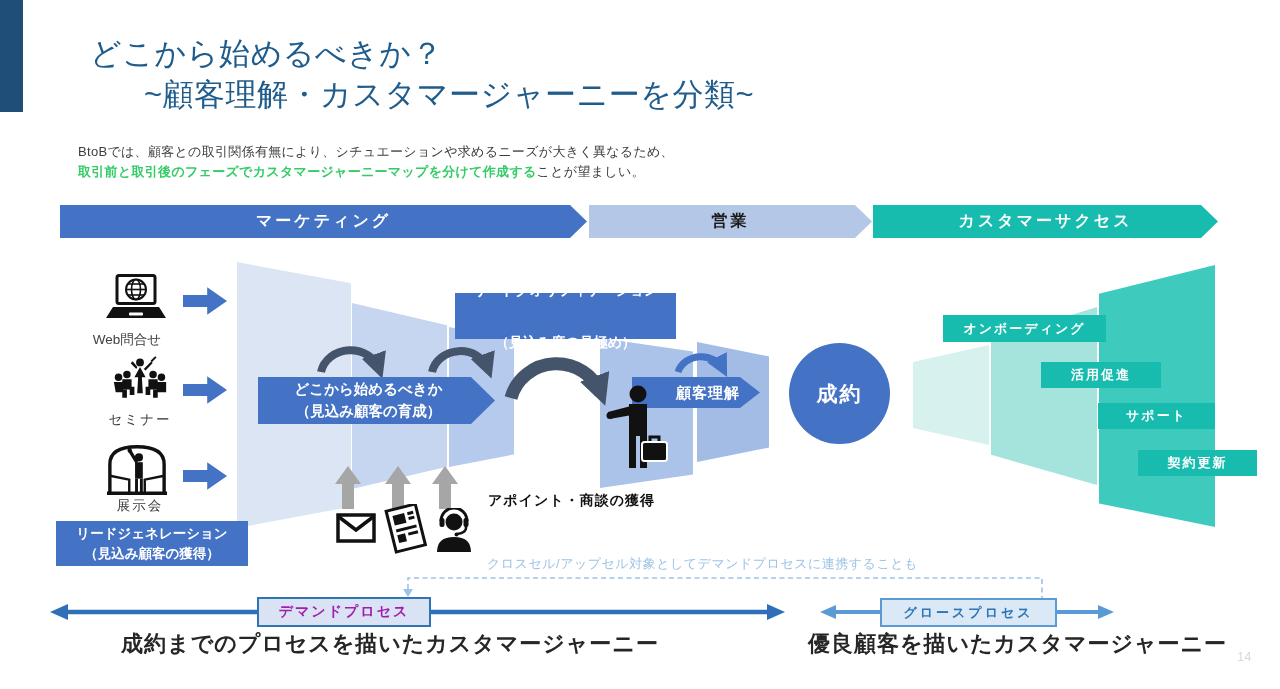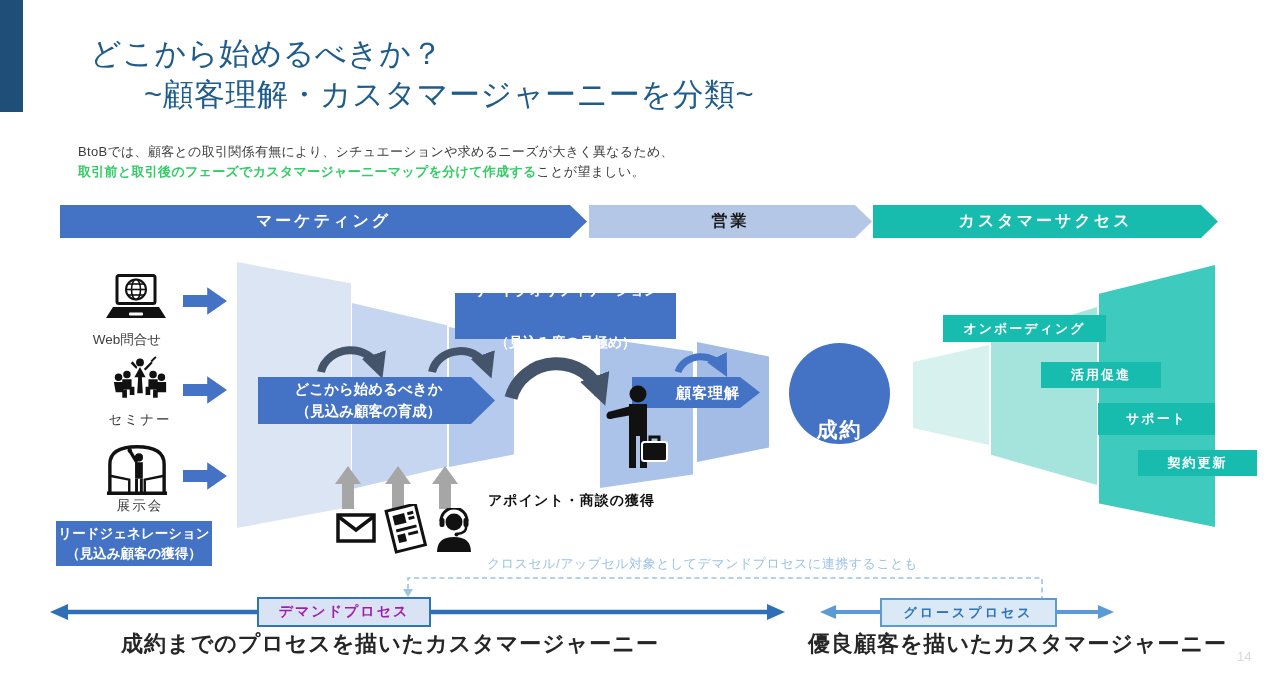--- a/index.html
+++ b/index.html
@@ -44,35 +44,35 @@
   
   .gA{left:913px;top:345px;width:76px;height:100px;background:#D6F1EE;
       clip-path:polygon(0 17%,100% 0,100% 100%,0 83%);}
   .gB{left:991px;top:307px;width:106px;height:178px;background:#A4E4DD;
       clip-path:polygon(0 18.5%,100% 0,100% 100%,0 83%);}
   .gC{left:1099px;top:265px;width:116px;height:262px;background:#3ECBBE;
       clip-path:polygon(0 11%,100% 0,100% 100%,0 91%);}
   
   .bluebox{background:#4472C4;color:#fff;font-weight:700;text-align:center;z-index:6;
            display:flex;flex-direction:column;align-items:center;justify-content:center;line-height:1.45;}
-  .leadgen{left:56px;top:521px;width:156px;height:45px;font-size:13.5px;}
+  .leadgen{left:56px;top:521px;width:192px;height:45px;font-size:13.5px;}
   .nurture{left:258px;top:377px;width:237px;height:47px;font-size:14.5px;padding-right:16px;box-sizing:border-box;
            clip-path:polygon(0 0,calc(100% - 24px) 0,100% 50%,calc(100% - 24px) 100%,0 100%);}
   .qualif{left:455px;top:293px;width:221px;height:46px;font-size:14px;gap:32px;}
   .salesact{left:632px;top:377px;width:128px;height:31px;font-size:15px;letter-spacing:1px;
             padding-left:24px;box-sizing:border-box;
             clip-path:polygon(0 0,calc(100% - 20px) 0,100% 50%,calc(100% - 20px) 100%,0 100%);}
   .contract{left:789px;top:343px;width:101px;height:101px;border-radius:50%;background:#4472C4;color:#fff;
-            font-size:21px;font-weight:700;letter-spacing:2px;display:flex;align-items:flex-end;justify-content:center;z-index:6;}
+            font-size:21px;font-weight:700;letter-spacing:2px;display:flex;align-items:center;justify-content:center;z-index:6;}
   
   .growth-label{background:#18BCAF;color:#fff;font-weight:700;font-size:13px;letter-spacing:2px;
                 display:flex;align-items:center;justify-content:center;z-index:6;margin-left:28px;}
   .gl0{left:915px;top:315px;width:163px;height:27px;}
   .gl1{left:1013px;top:362px;width:120px;height:26px;}
-  .gl2{left:1070px;top:403px;width:117px;height:32px;}
+  .gl2{left:1070px;top:403px;width:117px;height:26px;}
   .gl3{left:1110px;top:450px;width:119px;height:26px;}
   
   .appoint{left:488px;top:492px;font-size:14px;font-weight:700;color:#111;letter-spacing:1px;z-index:6;}
   .note{left:487px;top:555px;font-size:13px;color:#9DC3E6;letter-spacing:.5px;z-index:6;}
   
   .procbox{display:flex;align-items:center;justify-content:center;font-weight:700;z-index:7;box-sizing:border-box;}
   .demandbox{left:257px;top:597px;width:174px;height:30px;background:#DAE3F3;border:2.5px solid #2E75B6;
              color:#a21caf;font-size:14px;letter-spacing:2px;}
   .growthbox{left:880px;top:598px;width:177px;height:29px;background:#DBE9F7;border:2px solid #5B9BD5;
              color:#2E75B6;font-size:13px;letter-spacing:3px;}

